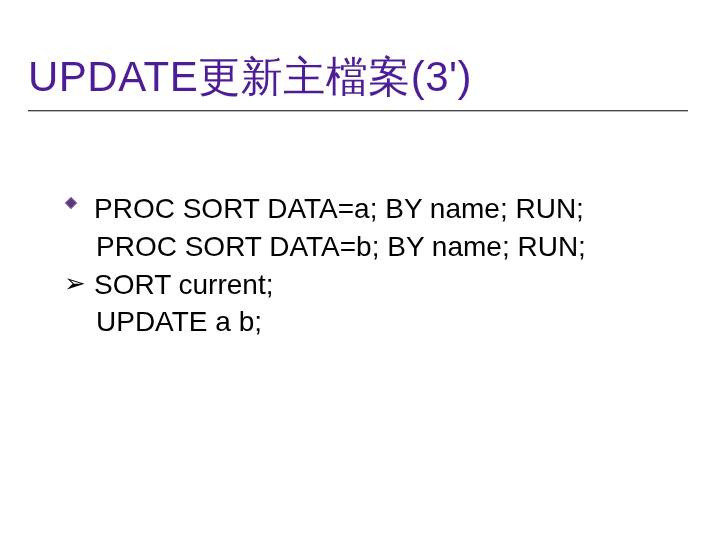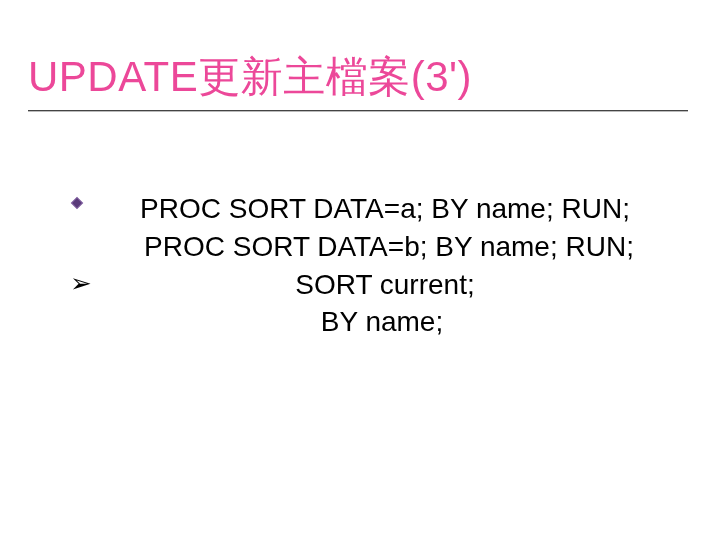--- a/index.html
+++ b/index.html
@@ -19,40 +19,39 @@
   }
   .title-wrap {
     position: absolute;
     left: 28px;
     top: 54px;
     right: 28px;
   }
   .title {
     font-size: 42px;
     line-height: 1.1;
-    color: #ec4899;
+    color: #4c1d95;
     font-weight: 400;
     letter-spacing: 0.5px;
   }
   .title-rule {
     margin-top: 10px;
     height: 0;
     border-top: 1px solid #444;
     box-shadow: 0 1px 0 #bbb;
     width: 660px;
   }
   .body {
     position: absolute;
-    left: 70px;
+    left: 64px;
     top: 190px;
     width: 600px;
     color: #000;
     font-size: 28px;
     line-height: 1.35;
-    text-align: center;
   }
   .row {
     display: flex;
     align-items: flex-start;
   }
   .bullet {
     width: 30px;
     flex: 0 0 30px;
     display: flex;
     align-items: center;
@@ -62,21 +61,21 @@
   .bullet svg { display: block; }
   .arrow-bullet {
     font-size: 26px;
     line-height: 1;
     padding-top: 4px;
     color: #000;
   }
   .txt {
     flex: 1;
   }
-  .indent-small { margin-left: 8px; }
+  .indent-small { margin-left: 2px; }
   .indent-neg { margin-left: -6px; }
 </style>
 </head>
 <body>
 
 <div class="slide">
 
   <div class="title-wrap">
     <div class="title">UPDATE更新主檔案(3')</div>
     <div class="title-rule"></div>
@@ -96,22 +95,22 @@
     <div class="row">
       <span class="bullet"></span>
       <span class="txt indent-small">PROC SORT DATA=b; BY name; RUN;</span>
     </div>
 
     <div class="row">
       <span class="bullet arrow-bullet">➢</span>
       <span class="txt">SORT current;</span>
     </div>
 
-
     <div class="row">
       <span class="bullet"></span>
-      <span class="txt indent-neg">BY name;</span>
+      <span class="txt indent-small">UPDATE a b;</span>
     </div>
+
 
 
   </div>
 
 </div>
 
 </body></html>

